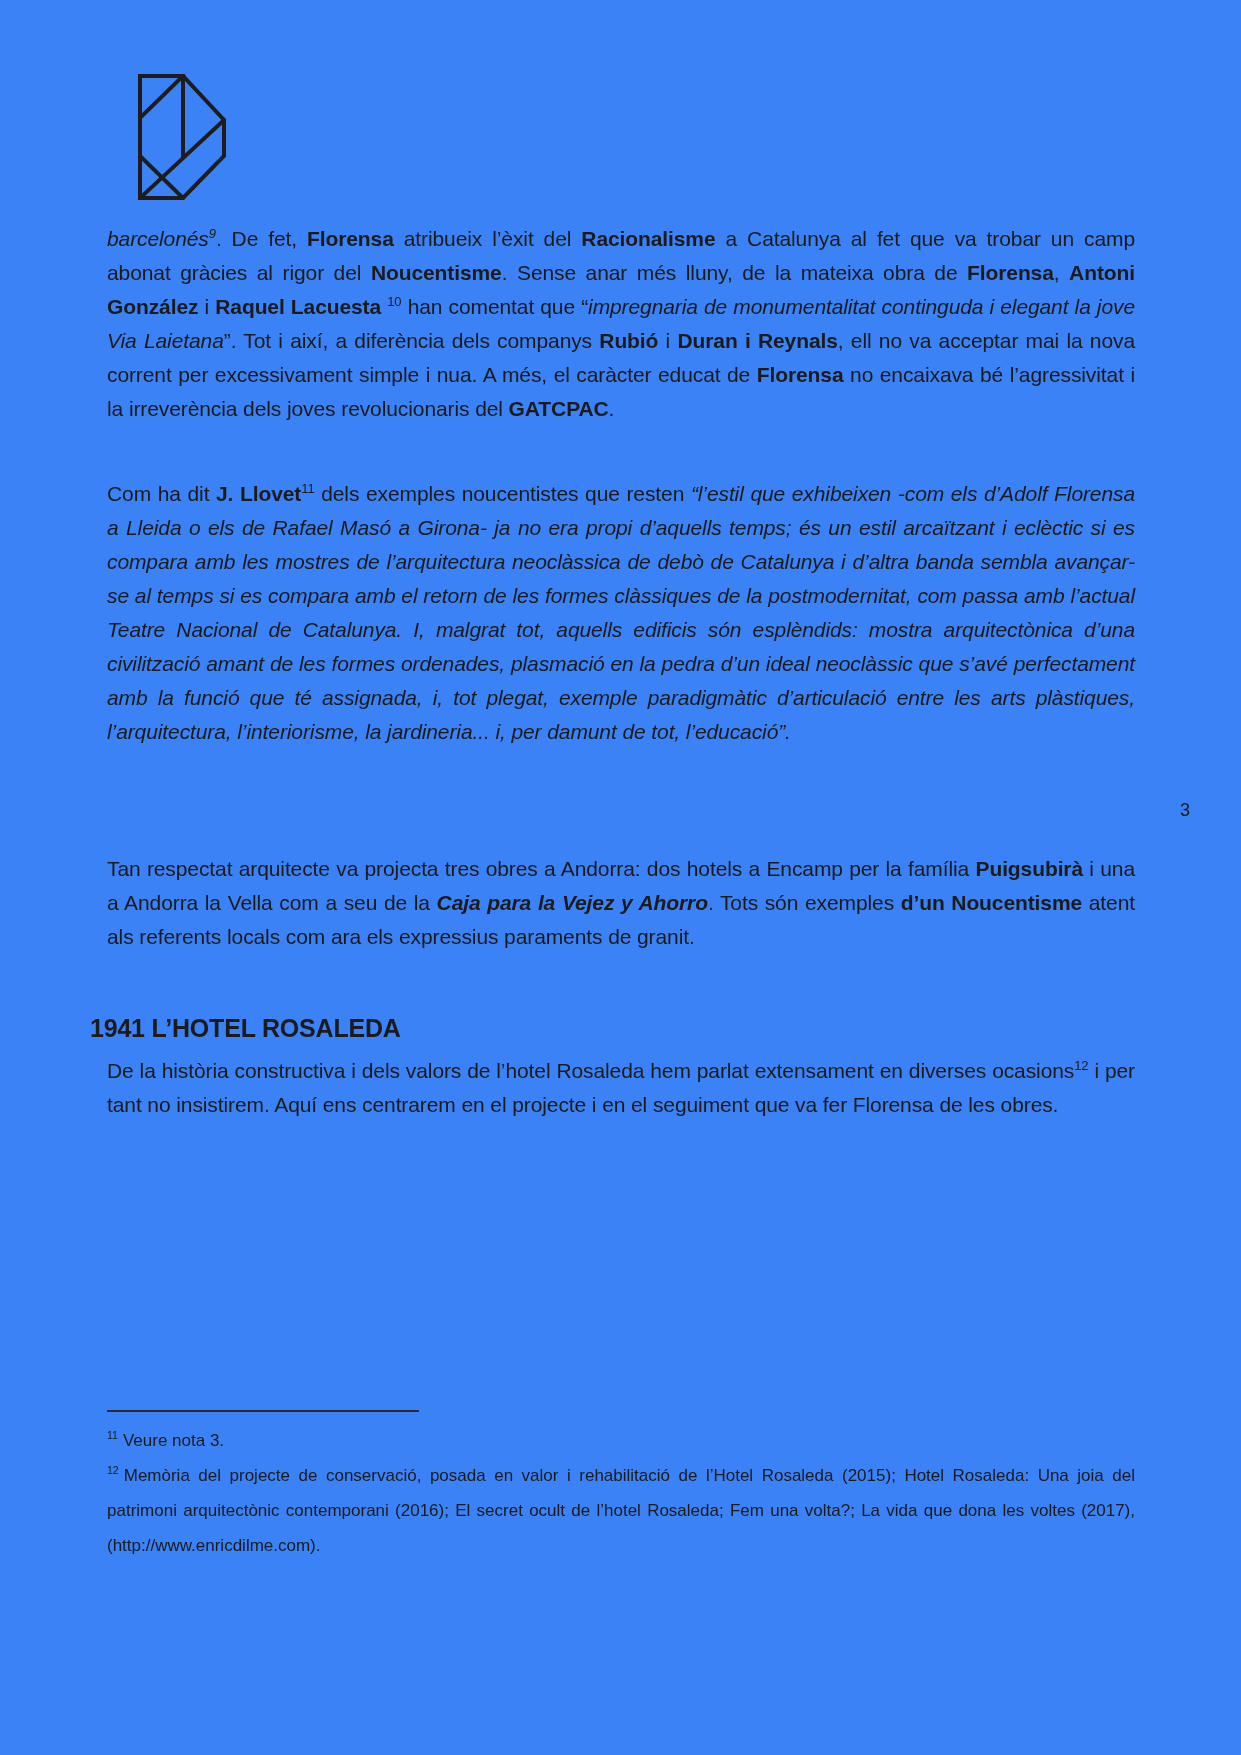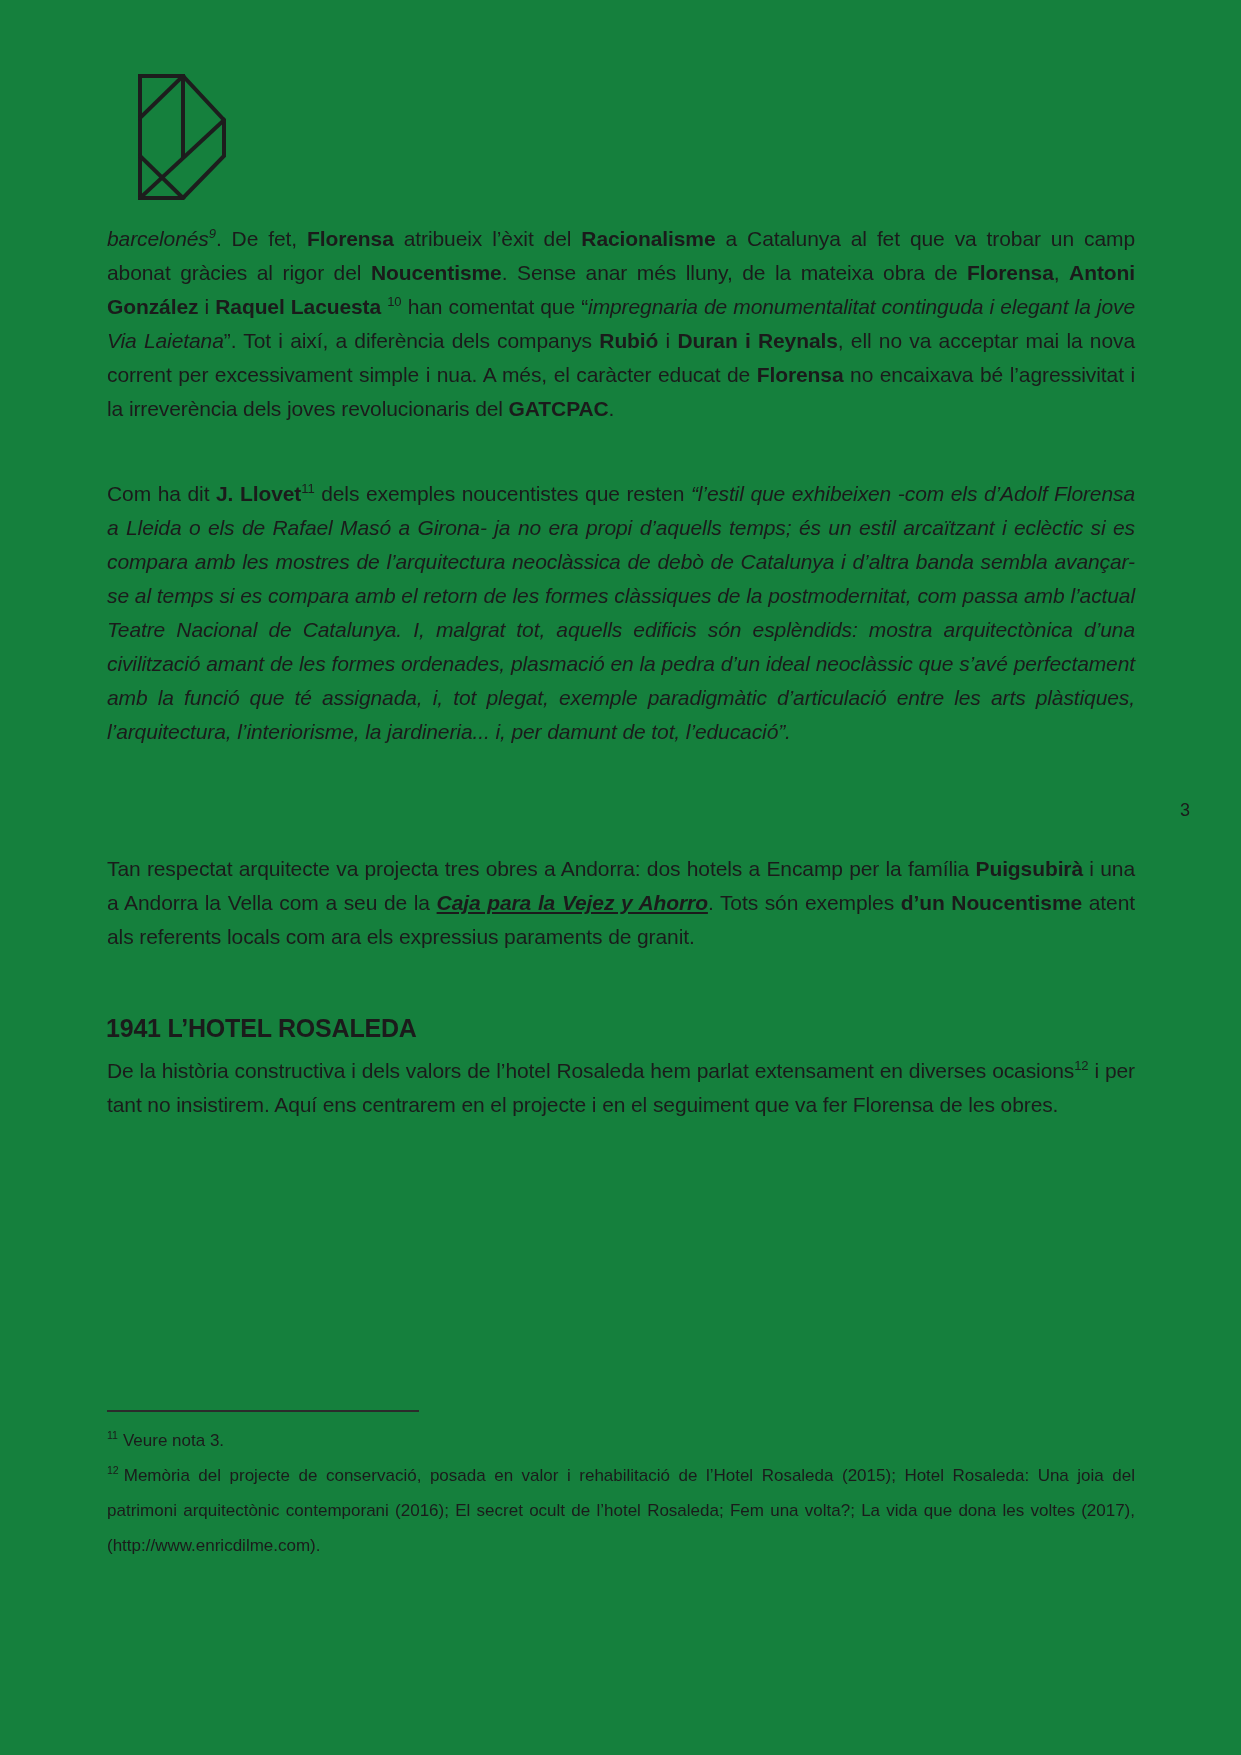--- a/index.html
+++ b/index.html
@@ -6,42 +6,42 @@
   html, body { background: #ffffff; }
   body {
     width: 1241px; height: 1755px;
     position: relative;
     font-family: "Liberation Sans", sans-serif;
     color: #1b1b1b;
     overflow: hidden;
   }
   .page {
     position: absolute; inset: 0;
-    background: #15803d;
+    background: #3b82f6;
   }
   .logo {
     position: absolute;
     left: 138px; top: 74px;
     width: 88px; height: 126px;
   }
   .body-par {
     position: absolute;
     left: 107px; width: 1028px;
     font-size: 21px;
     line-height: 34px;
     text-align: justify;
     letter-spacing: -0.1px;
   }
   #p1 { top: 222px; }
   #p2 { top: 477px; }
   #p3 { top: 852px; }
   #p4 { top: 1054px; }
   .section-heading {
     position: absolute;
-    left: 106px; top: 1014px;
+    left: 90px; top: 1014px;
     width: 1028px;
     font-size: 25px;
     font-weight: 700;
     letter-spacing: -0.2px;
   }
   .page-number {
     position: absolute;
     left: 1180px; top: 800px;
     font-size: 18px;
   }
@@ -60,21 +60,21 @@
   }
   .footnote { margin: 0; }
   sup {
     font-size: 0.62em;
     vertical-align: super;
     line-height: 0;
   }
   .fn-marker { margin-right: 5px; }
   .seg-b  { font-weight: 700; }
   .seg-i  { font-style: italic; }
-  .seg-bi { font-weight: 700; font-style: italic; text-decoration: underline; }
+  .seg-bi { font-weight: 700; font-style: italic; }
   sup.seg-isup { font-style: italic; }
 </style>
 </head>
 <body>
 
 <div class="page">
 
   <div class="logo">
     <svg viewBox="0 0 88 126" width="88" height="126">
       <g fill="none" stroke="#1d1d1d" stroke-width="4" stroke-linejoin="miter" stroke-linecap="square">

